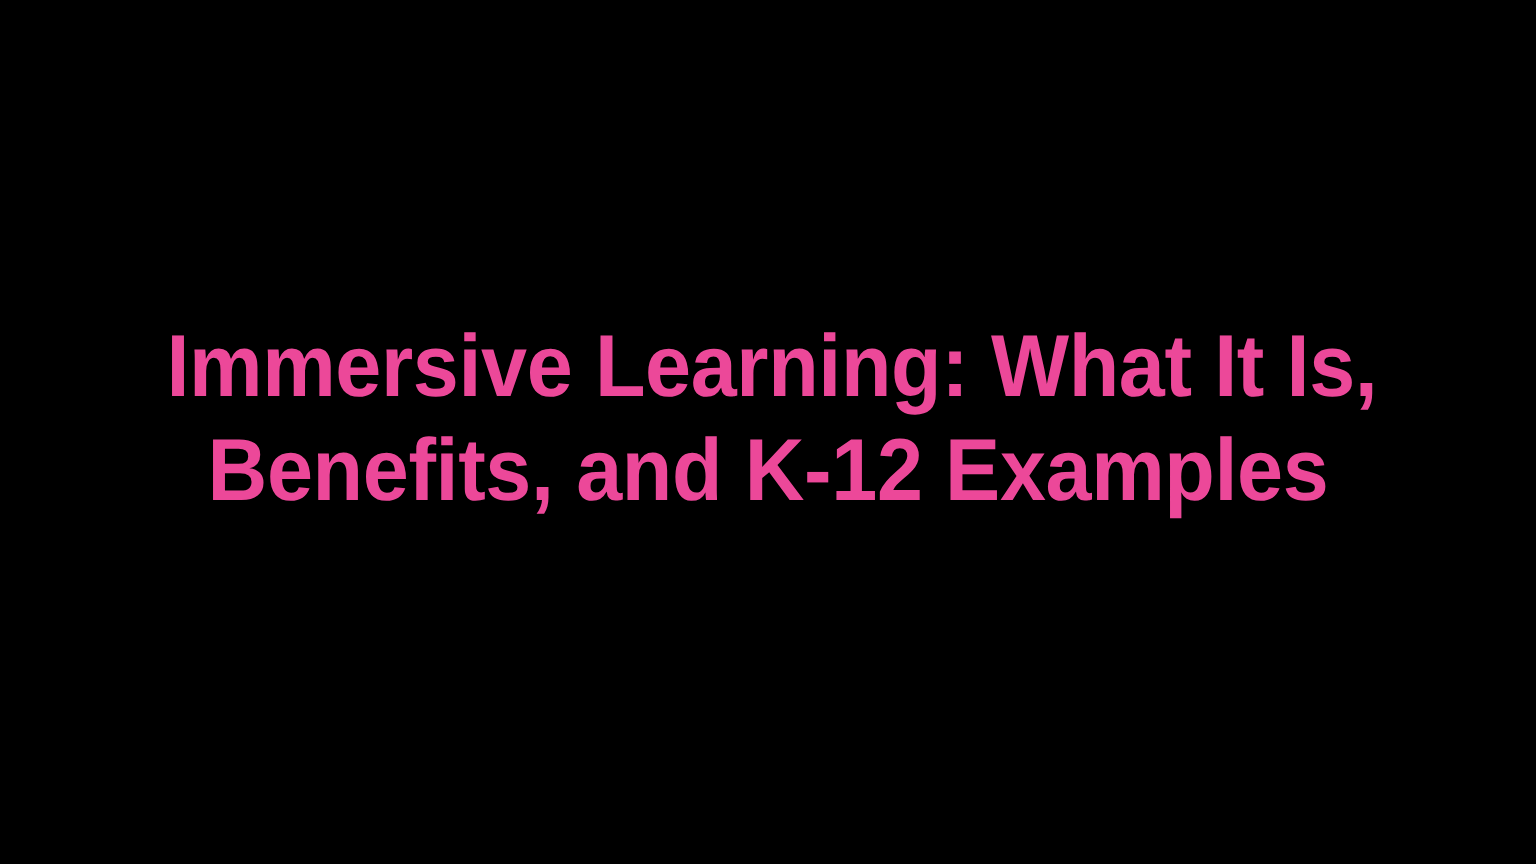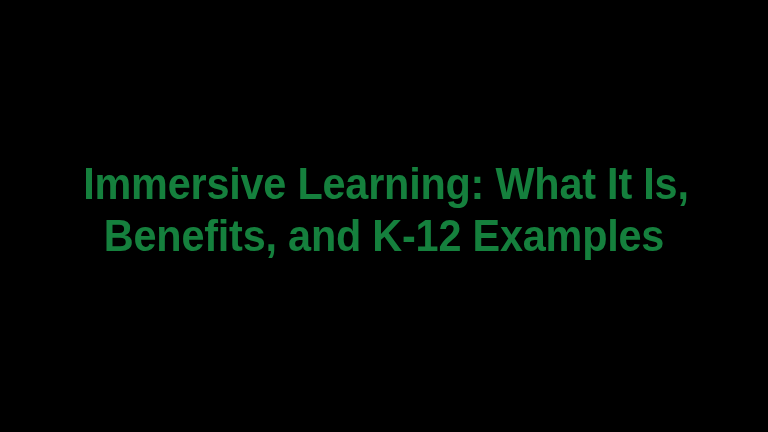--- a/index.html
+++ b/index.html
@@ -25,21 +25,21 @@
     justify-content: center;
   }
 
   #headline {
     width: 640px;
     margin: 0;
     padding: 0;
     
     transform: translateY(-6px);
     text-align: center;
-    color: #15803d;
+    color: #ec4899;
     font-family: "Liberation Sans Narrow", "Liberation Sans", "DejaVu Sans Condensed", "DejaVu Sans", sans-serif;
     font-weight: 700;
     font-size: 44px;
     line-height: 52px;
     letter-spacing: -0.2px;
     font-stretch: condensed;
     
     transform-origin: center center;
     -webkit-font-smoothing: antialiased;
   }

